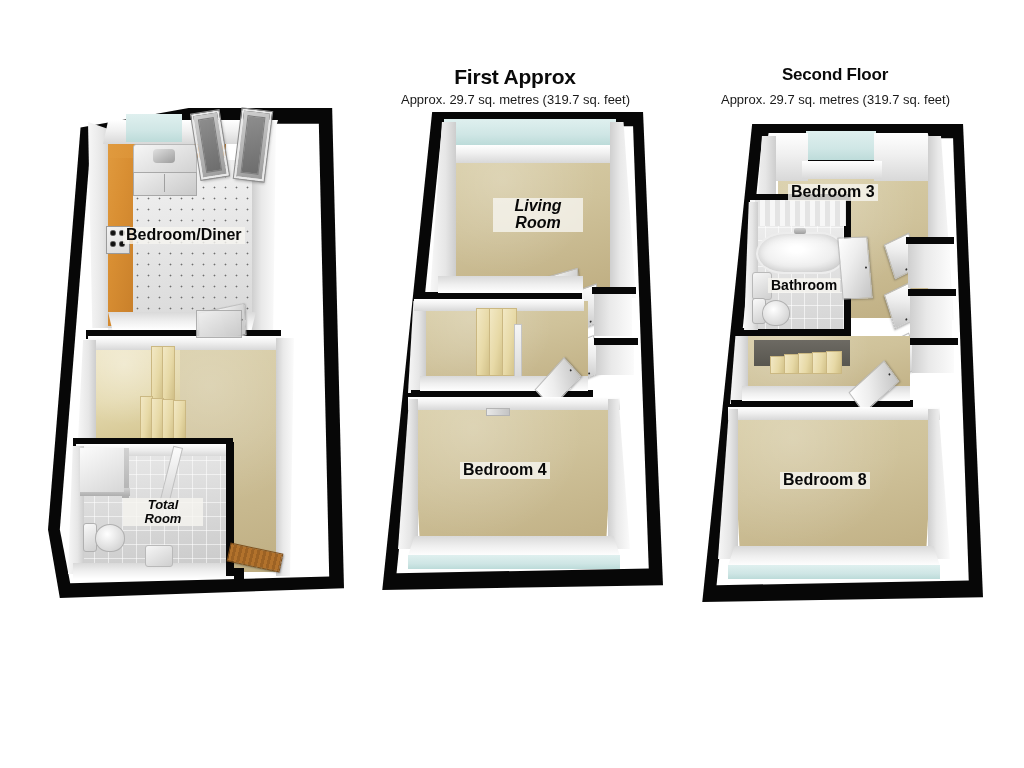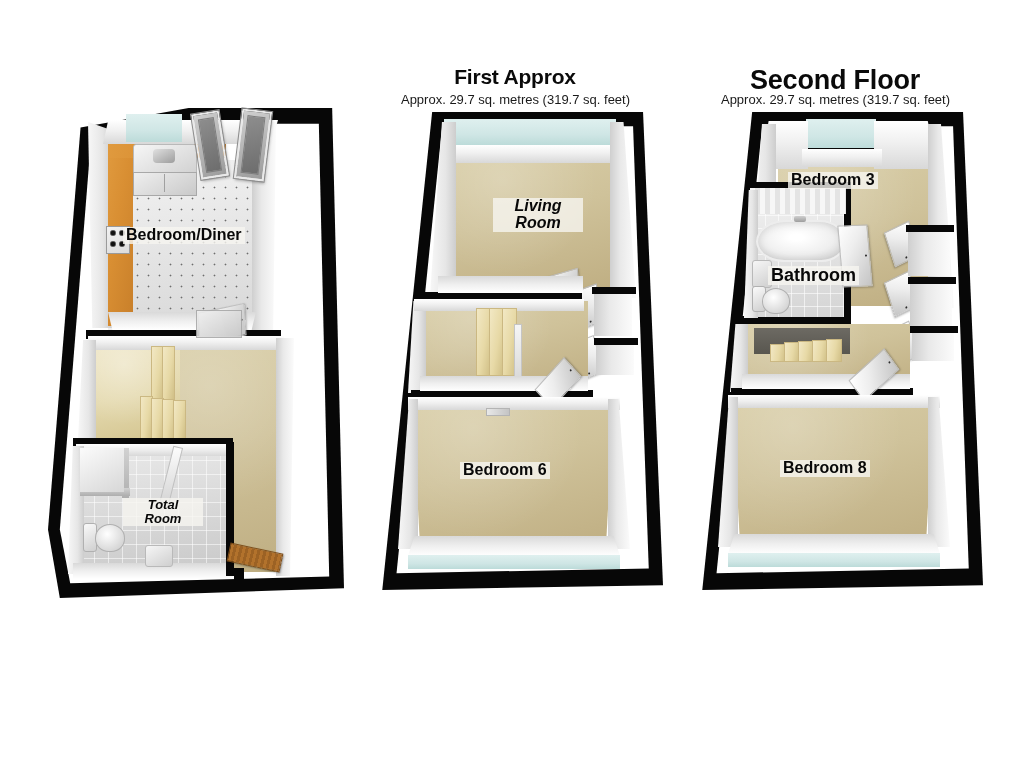--- a/index.html
+++ b/index.html
@@ -316,27 +316,27 @@
                 clip-path:polygon(0% 0%, 48% 0%, 100% 100%, 0% 100%);"></div>
     <div class="wface wf-bottom" style="left:30px;top:424px;width:212px;height:20px;
                 clip-path:polygon(3% 0%, 97% 0%, 100% 100%, 0% 100%);"></div>
     <div class="glassband" style="position:absolute;left:30px;top:443px;width:212px;height:14px;"></div>
     <div class="fz" style="left:108px;top:296px;width:22px;height:6px;background:linear-gradient(90deg,#e8e8e8,#c4c4c4);border:1px solid #b4b4b4;"></div>
 
     <div class="rlabel two" style="left:115px;top:86px;width:84px;font-size:16px;">
       <span>Living</span><br>
       <span>Room</span>
     </div>
-    <div class="rlabel" style="left:82px;top:350px;font-size:16px;">Bedroom 6</div>
+    <div class="rlabel" style="left:82px;top:350px;font-size:16px;">Bedroom 4</div>
   </div>
 
-  <div class="plan-title" style="left:705px;top:65px;width:260px;font-size:27px;">Second Floor</div>
+  <div class="plan-title" style="left:705px;top:65px;width:260px;font-size:17px;">Second Floor</div>
   <div class="plan-sub" style="left:698px;top:92px;width:275px;">Approx. 29.7 sq. metres (319.7 sq. feet)</div>
 
-  <div class="floor" style="left:698px;top:112px;width:285px;height:478px;">
+  <div class="floor" style="left:698px;top:124px;width:285px;height:478px;">
 
     <div class="shell">
       <div class="blackwall" style="clip-path:polygon(19% 0%, 93% 0%, 100% 99%, 1.5% 100%);"></div>
       <div class="inner" style="clip-path:polygon(22.5% 3.0%, 89.5% 3.0%, 95.0% 95.5%, 6.5% 96.5%);"></div>
     </div>
 
     <div class="room carpet" style="left:80px;top:52px;width:152px;height:142px;"></div>
 
     <div class="glassband" style="position:absolute;left:108px;top:7px;width:70px;height:30px;"></div>
     <div class="blk" style="left:108px;top:36px;width:70px;height:4px;"></div>
@@ -401,18 +401,18 @@
     <div class="wface wf-top" style="left:30px;top:283px;width:212px;height:13px;"></div>
     <div class="wface wf-left" style="left:20px;top:285px;width:20px;height:150px;
                 clip-path:polygon(55% 0%, 100% 0%, 100% 100%, 0% 100%);"></div>
     <div class="wface wf-right" style="left:230px;top:285px;width:22px;height:150px;
                 clip-path:polygon(0% 0%, 48% 0%, 100% 100%, 0% 100%);"></div>
     <div class="wface wf-bottom" style="left:30px;top:422px;width:212px;height:20px;
                 clip-path:polygon(3% 0%, 97% 0%, 100% 100%, 0% 100%);"></div>
     <div class="glassband" style="position:absolute;left:30px;top:441px;width:212px;height:14px;"></div>
 
     <div class="rlabel" style="left:90px;top:60px;font-size:16px;">Bedroom 3</div>
-    <div class="rlabel" style="left:70px;top:154px;font-size:18px;">Bathroom</div>
+    <div class="rlabel" style="left:70px;top:154px;font-size:14px;">Bathroom</div>
     <div class="rlabel" style="left:82px;top:348px;font-size:16px;">Bedroom 8</div>
   </div>
 
 
 </div>
 
 </body></html>

